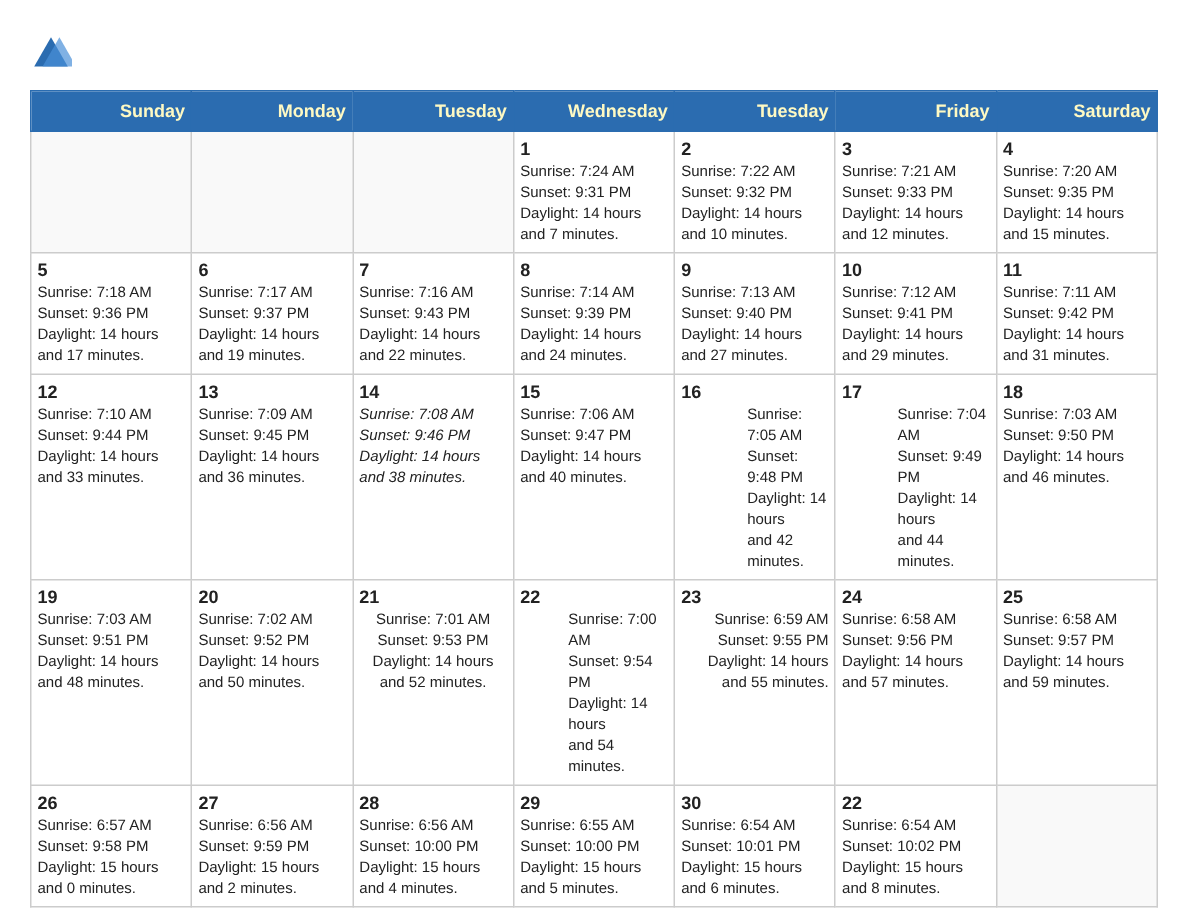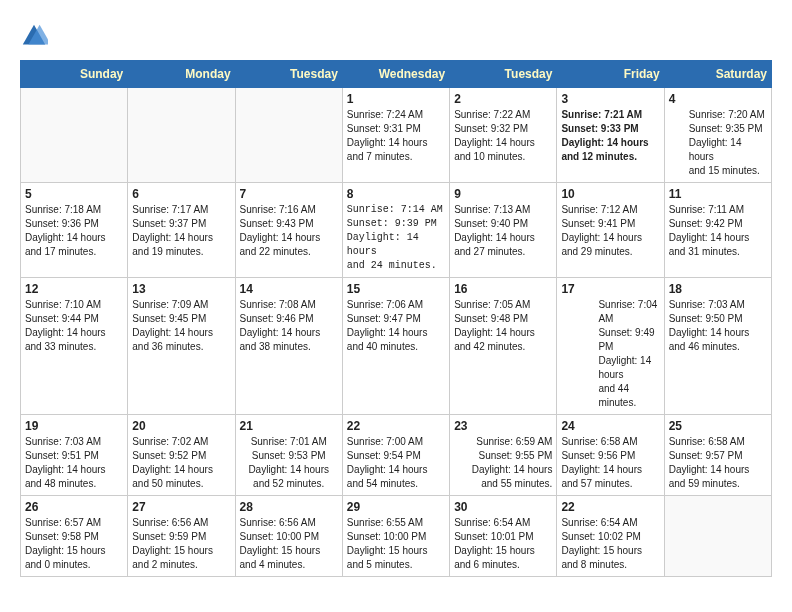--- a/index.html
+++ b/index.html
@@ -130,28 +130,28 @@
         </td>
         <td>
           <div class="day-num">2</div>
           <div class="day-info" style="white-space: pre-line;">Sunrise: 7:22 AM
 Sunset: 9:32 PM
 Daylight: 14 hours
 and 10 minutes.</div>
         </td>
         <td>
           <div class="day-num">3</div>
-          <div class="day-info" style="white-space: pre-line; font-weight: bold;">Sunrise: 7:21 AM
+          <div class="day-info" style="white-space: pre-line;">Sunrise: 7:21 AM
 Sunset: 9:33 PM
 Daylight: 14 hours
 and 12 minutes.</div>
         </td>
         <td>
           <div class="day-num">4</div>
-          <div class="day-info" style="white-space: pre-line; margin-left: 20px;">Sunrise: 7:20 AM
+          <div class="day-info" style="white-space: pre-line;">Sunrise: 7:20 AM
 Sunset: 9:35 PM
 Daylight: 14 hours
 and 15 minutes.</div>
         </td>
       </tr>
       <tr>
         <td>
           <div class="day-num">5</div>
           <div class="day-info" style="white-space: pre-line;">Sunrise: 7:18 AM
 Sunset: 9:36 PM
@@ -167,21 +167,21 @@
         </td>
         <td>
           <div class="day-num">7</div>
           <div class="day-info" style="white-space: pre-line;">Sunrise: 7:16 AM
 Sunset: 9:43 PM
 Daylight: 14 hours
 and 22 minutes.</div>
         </td>
         <td>
           <div class="day-num">8</div>
-          <div class="day-info" style="white-space: pre-line; font-family: Liberation Mono, monospace;">Sunrise: 7:14 AM
+          <div class="day-info" style="white-space: pre-line;">Sunrise: 7:14 AM
 Sunset: 9:39 PM
 Daylight: 14 hours
 and 24 minutes.</div>
         </td>
         <td>
           <div class="day-num">9</div>
           <div class="day-info" style="white-space: pre-line;">Sunrise: 7:13 AM
 Sunset: 9:40 PM
 Daylight: 14 hours
 and 27 minutes.</div>
@@ -211,35 +211,35 @@
         </td>
         <td>
           <div class="day-num">13</div>
           <div class="day-info" style="white-space: pre-line;">Sunrise: 7:09 AM
 Sunset: 9:45 PM
 Daylight: 14 hours
 and 36 minutes.</div>
         </td>
         <td>
           <div class="day-num">14</div>
-          <div class="day-info" style="white-space: pre-line;">Sunrise: 7:08 AM
+          <div class="day-info" style="white-space: pre-line; font-style: italic;">Sunrise: 7:08 AM
 Sunset: 9:46 PM
 Daylight: 14 hours
 and 38 minutes.</div>
         </td>
         <td>
           <div class="day-num">15</div>
           <div class="day-info" style="white-space: pre-line;">Sunrise: 7:06 AM
 Sunset: 9:47 PM
 Daylight: 14 hours
 and 40 minutes.</div>
         </td>
         <td>
           <div class="day-num">16</div>
-          <div class="day-info" style="white-space: pre-line;">Sunrise: 7:05 AM
+          <div class="day-info" style="white-space: pre-line; margin-left: 44px;">Sunrise: 7:05 AM
 Sunset: 9:48 PM
 Daylight: 14 hours
 and 42 minutes.</div>
         </td>
         <td>
           <div class="day-num">17</div>
           <div class="day-info" style="white-space: pre-line; margin-left: 37px;">Sunrise: 7:04 AM
 Sunset: 9:49 PM
 Daylight: 14 hours
 and 44 minutes.</div>
@@ -269,21 +269,21 @@
         </td>
         <td>
           <div class="day-num">21</div>
           <div class="day-info" style="white-space: pre-line; text-align: center;">Sunrise: 7:01 AM
 Sunset: 9:53 PM
 Daylight: 14 hours
 and 52 minutes.</div>
         </td>
         <td>
           <div class="day-num">22</div>
-          <div class="day-info" style="white-space: pre-line;">Sunrise: 7:00 AM
+          <div class="day-info" style="white-space: pre-line; margin-left: 32px;">Sunrise: 7:00 AM
 Sunset: 9:54 PM
 Daylight: 14 hours
 and 54 minutes.</div>
         </td>
         <td>
           <div class="day-num">23</div>
           <div class="day-info" style="white-space: pre-line; text-align: right;">Sunrise: 6:59 AM
 Sunset: 9:55 PM
 Daylight: 14 hours
 and 55 minutes.</div>

